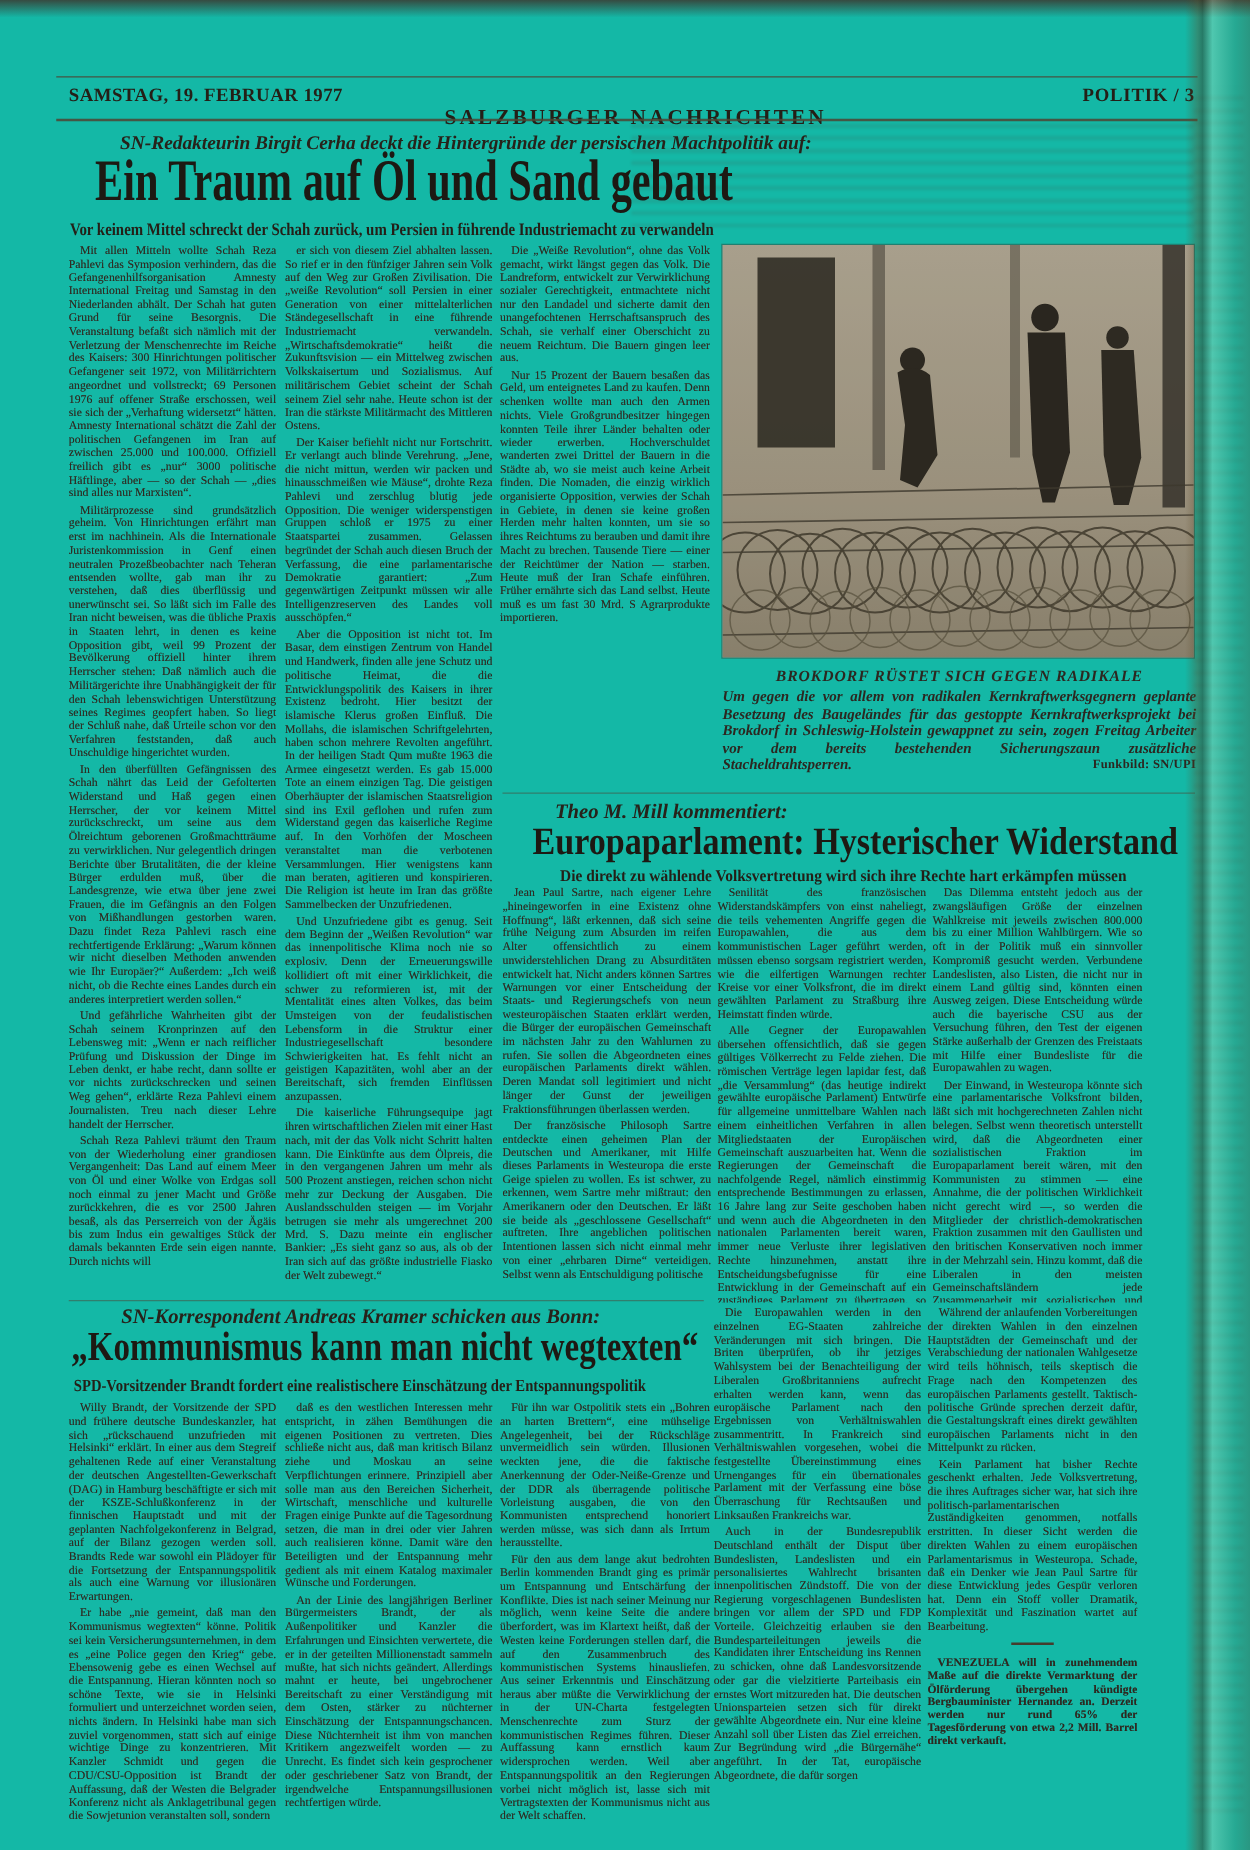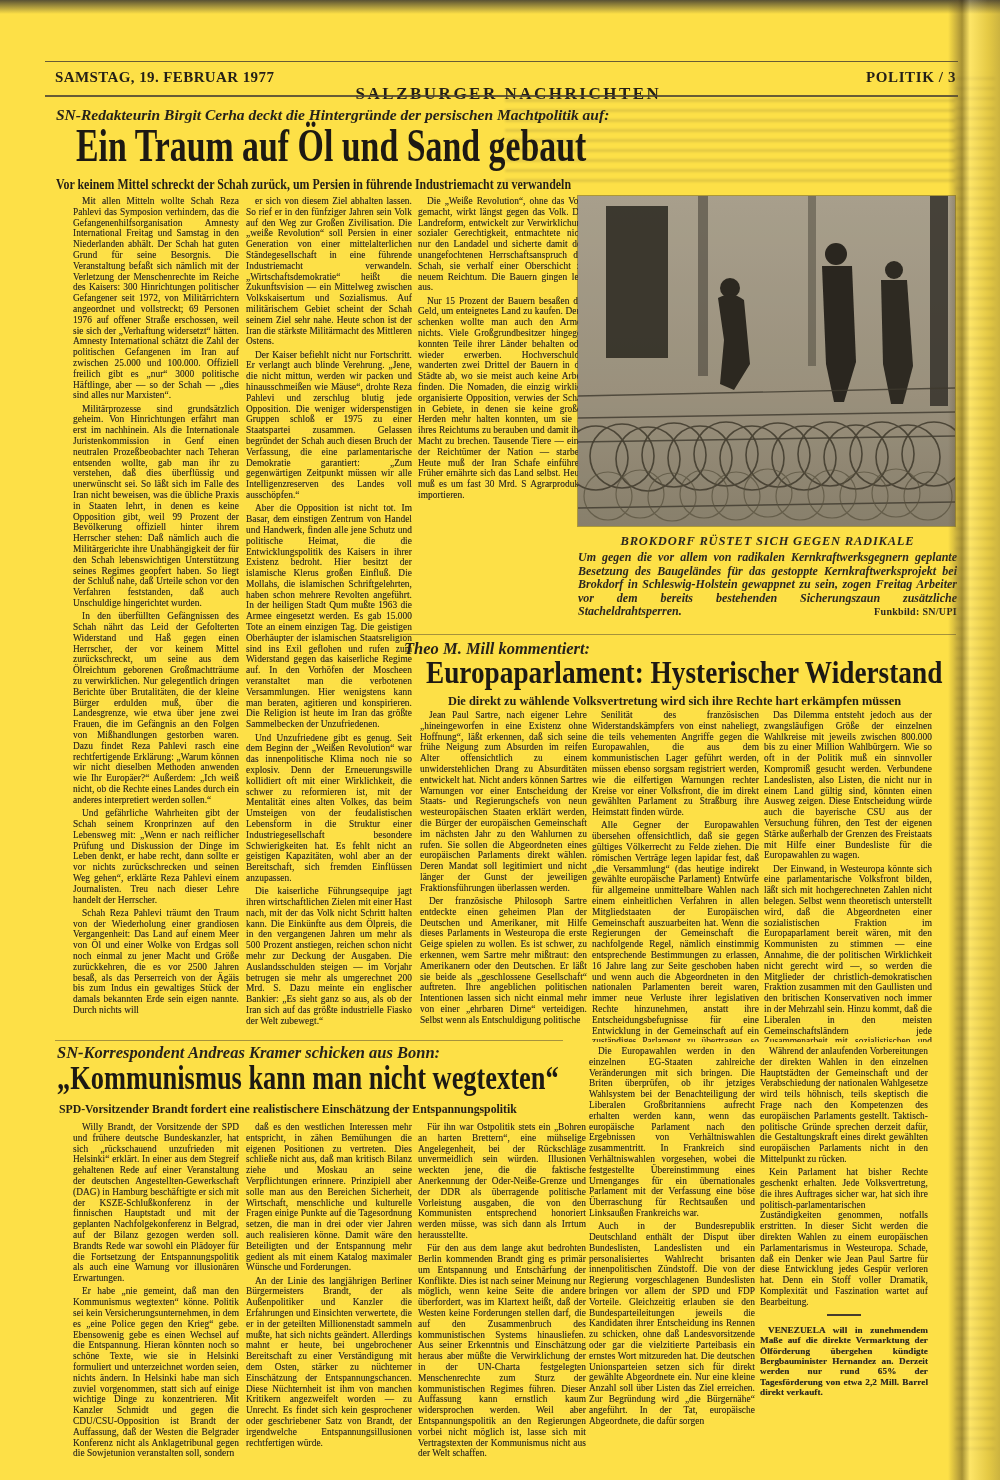--- a/index.html
+++ b/index.html
@@ -3,46 +3,46 @@
 <meta charset="utf-8">
 <style>
   html,body{margin:0;padding:0;}
   body{width:1000px;height:1480px;position:relative;overflow:hidden;
        font-family:"Liberation Serif","DejaVu Serif",serif;background:#8a8376;}
   .paper{position:absolute;inset:0;
     background:
       radial-gradient(ellipse 900px 700px at 35% 30%, rgba(255,246,210,.45), rgba(0,0,0,0) 70%),
       linear-gradient(180deg,#dcc globala 0%, #e2d09c 0%),
       linear-gradient(100deg,#d9c68f 0%, #e6d5a4 30%, #e9d9ab 55%, #dfcc97 85%, #d2bc82 100%);
-    background-color:#fde047;}
+    background-color:#14b8a6;}
   .abs{position:absolute;}
   .top-shadow{position:absolute;left:0;top:0;width:100%;height:14px;
     background:linear-gradient(180deg,rgba(60,56,48,.85),rgba(60,56,48,0));}
   .fold{position:absolute;top:0;bottom:0;left:948px;width:52px;
     background:linear-gradient(90deg,rgba(0,0,0,0) 0,rgba(92,74,40,.38) 10px,rgba(60,48,26,.45) 14px,rgba(255,244,200,.25) 22px,rgba(120,100,60,.18) 40px,rgba(90,75,45,.3) 52px);}
   .ghost{position:absolute;opacity:.13;filter:blur(1.2px);pointer-events:none;
     background:repeating-linear-gradient(0deg,rgba(70,64,54,.9) 0 3px,rgba(0,0,0,0) 3px 10px);}
   .g1{left:505px;top:98px;width:450px;height:84px;opacity:.16;}
   .g2{left:955px;top:70px;width:40px;height:1380px;opacity:.09;}
   .rule{position:absolute;background:#4e4433;height:1px;opacity:.85;}
   .rule.thick{height:2px;}
   
   .hdr{position:absolute;top:68px;left:45px;right:44px;height:24px;color:#241f17;}
   .hdr .date{position:absolute;left:10px;top:2px;font:bold 15px/1 "Liberation Serif",serif;letter-spacing:.4px;}
   .hdr .mast{position:absolute;left:16px;right:0;top:1px;text-align:center;
     font:bold 17px/1 "Liberation Serif",serif;letter-spacing:2.5px;margin-top:16px;}
   .hdr .sect{position:absolute;right:0;top:2px;font:bold 15px/1 "Liberation Serif",serif;letter-spacing:.6px;}
   
-  .kicker{font:italic 600 15.5px/1.1 "Liberation Serif",serif;color:#27221a;white-space:nowrap;}
+  .kicker{font:italic 600 15.5px/1.1 "Liberation Serif",serif;color:#27221a;white-space:nowrap;margin-left:40px;}
   .headline{font-weight:bold;color:#1d1913;white-space:nowrap;transform-origin:left top;}
   .subhead{font-weight:bold;color:#241f17;white-space:nowrap;transform-origin:left top;}
   
   .col{position:absolute;overflow:hidden;text-align:justify;color:#2f2920;
        font-size:9.4px;line-height:10.8px;letter-spacing:.05px;
-       text-shadow:0 0 .5px rgba(52,45,34,.5);margin-left:18px;}
+       text-shadow:0 0 .5px rgba(52,45,34,.5);}
   .col .para{margin:0 0 2.5px 0;text-indent:9px;}
   
   .photo{position:absolute;left:578px;top:196px;width:377px;height:330px;
          outline:1px solid rgba(50,44,34,.4);background:#a9a295;}
   .caption{position:absolute;left:578px;top:534px;width:379px;color:#2c2720;}
   .cap-title{text-align:center;font:italic bold 12.5px/1.2 "Liberation Serif",serif;letter-spacing:.8px;margin-bottom:2px;}
   .cap-text{font:italic 600 12px/13.5px "Liberation Serif",serif;text-align:justify;}
   .cap-credit{text-align:right;font:bold 10px/12px "Liberation Serif",serif;margin-top:-13px;letter-spacing:.3px;}
   
   .brief-sep{width:34px;height:2px;background:#453c2d;margin:6px auto 5px auto;}

